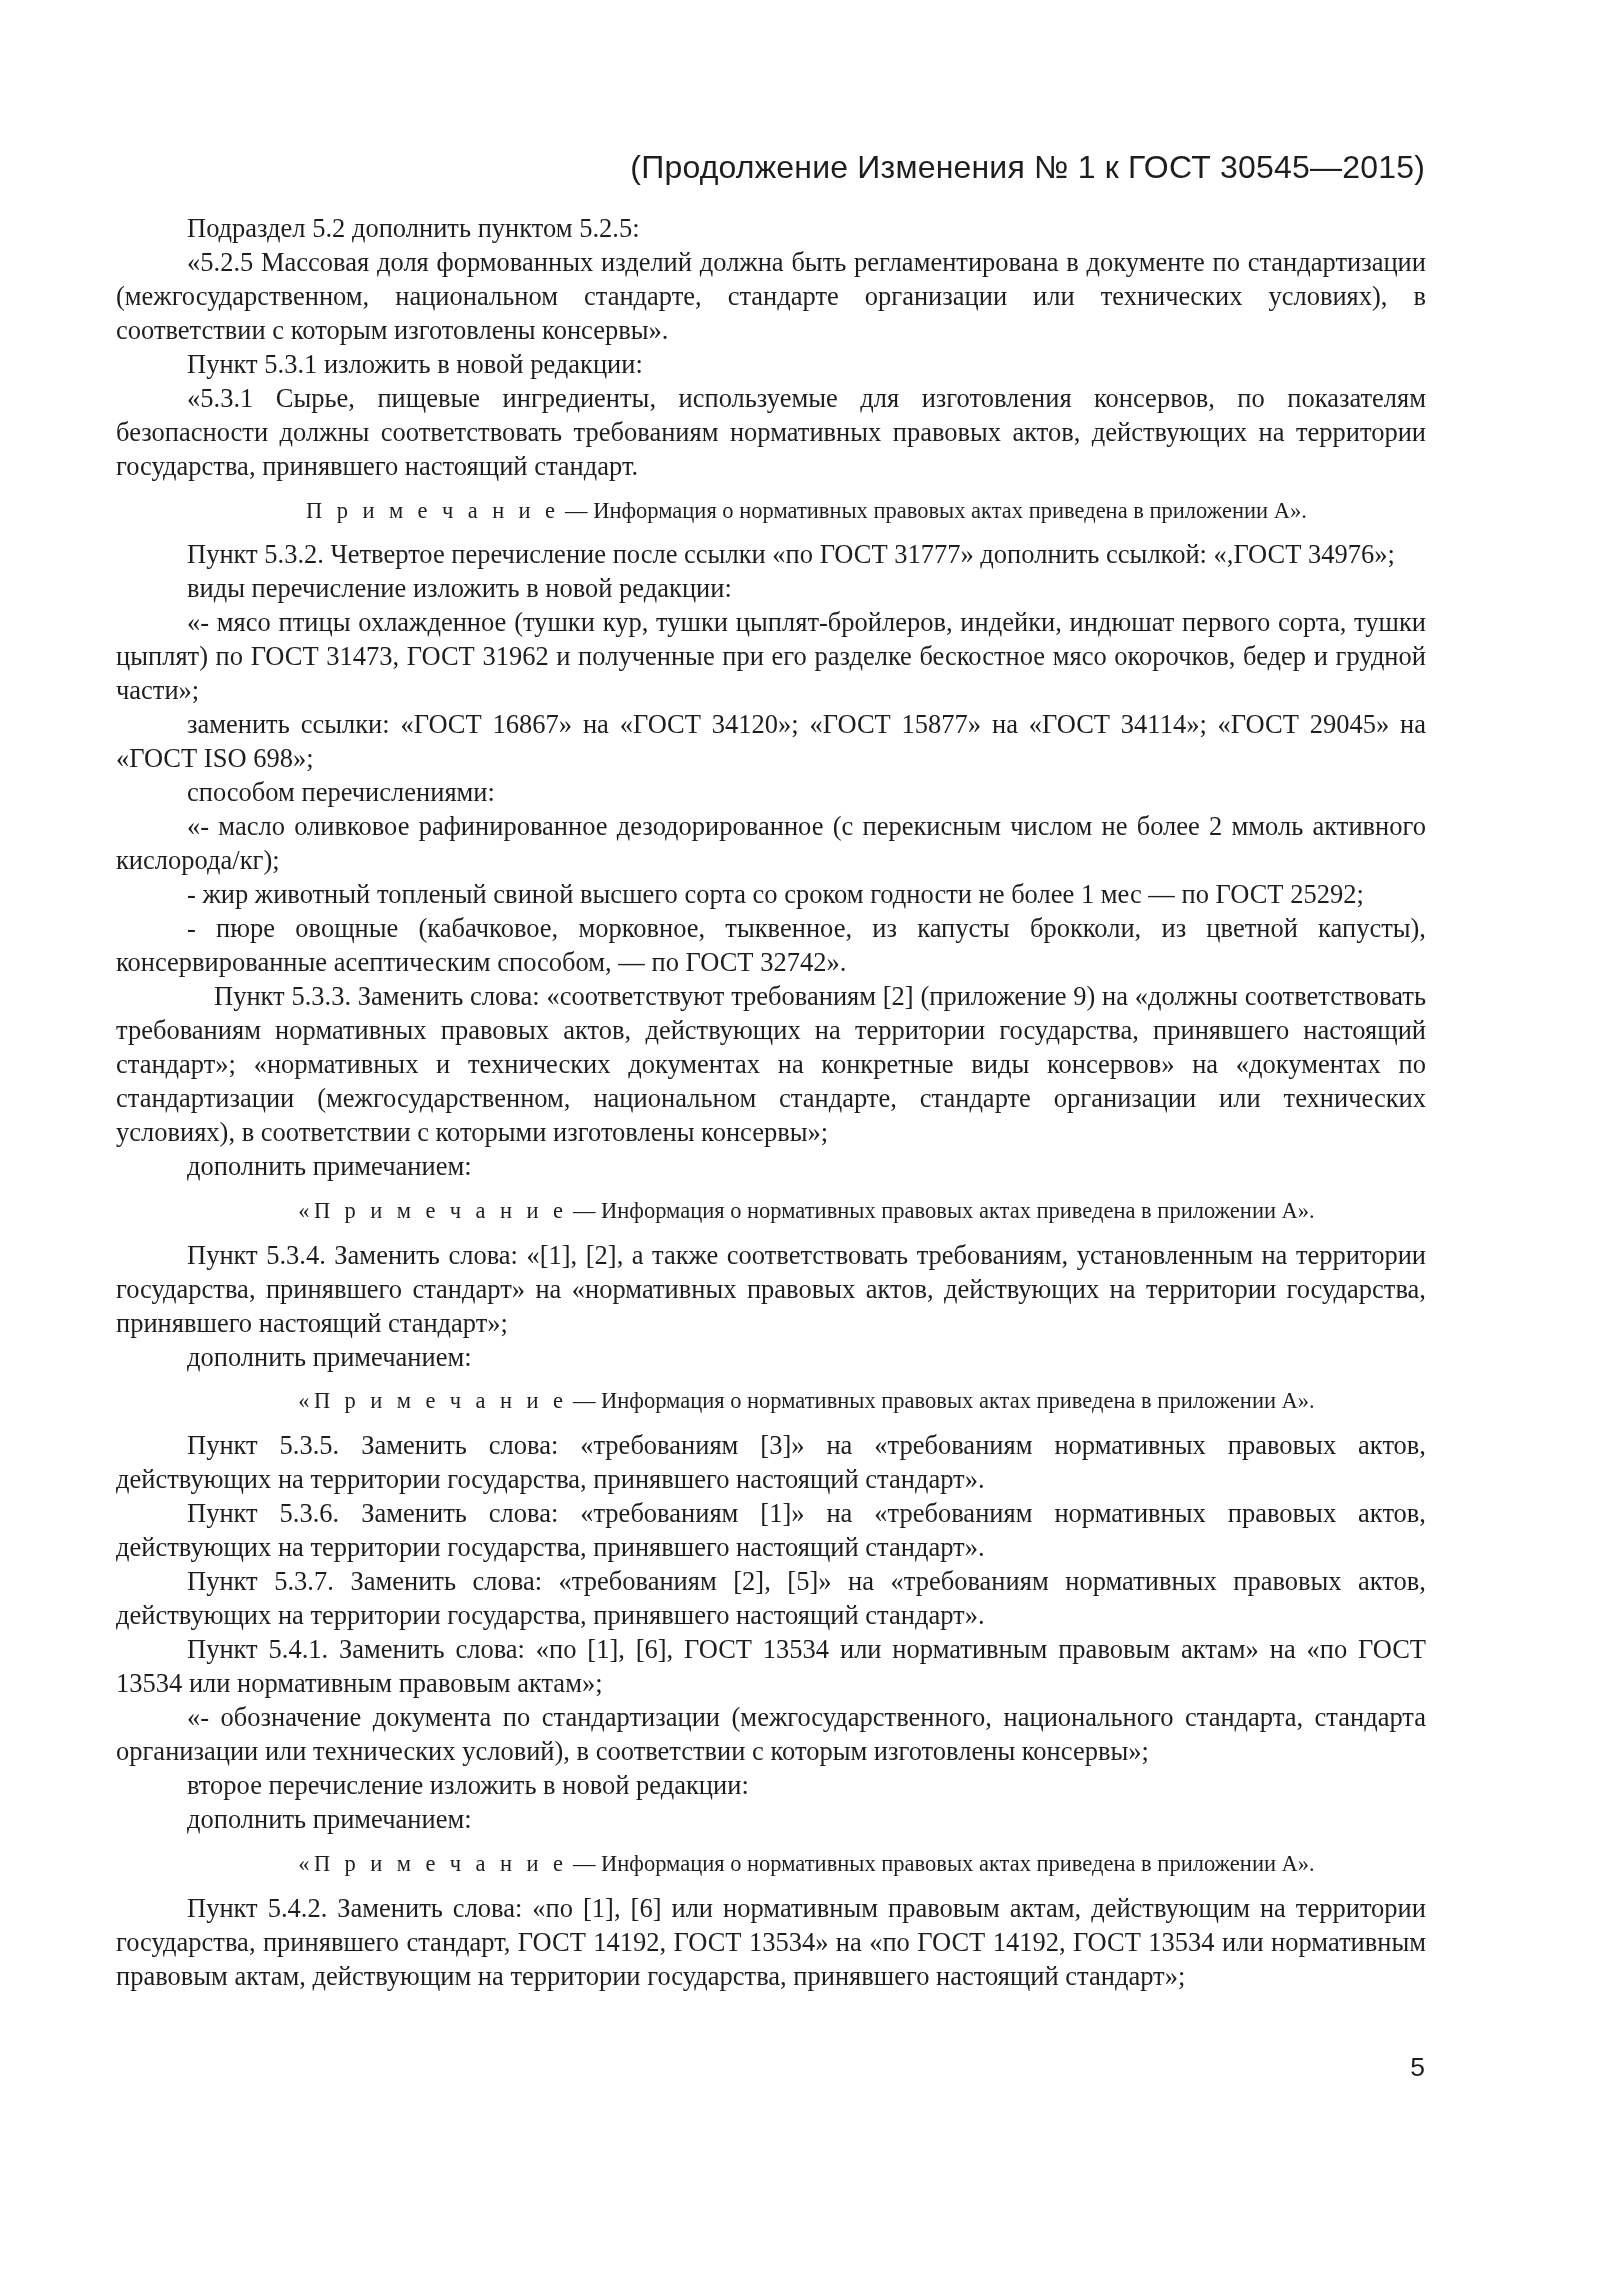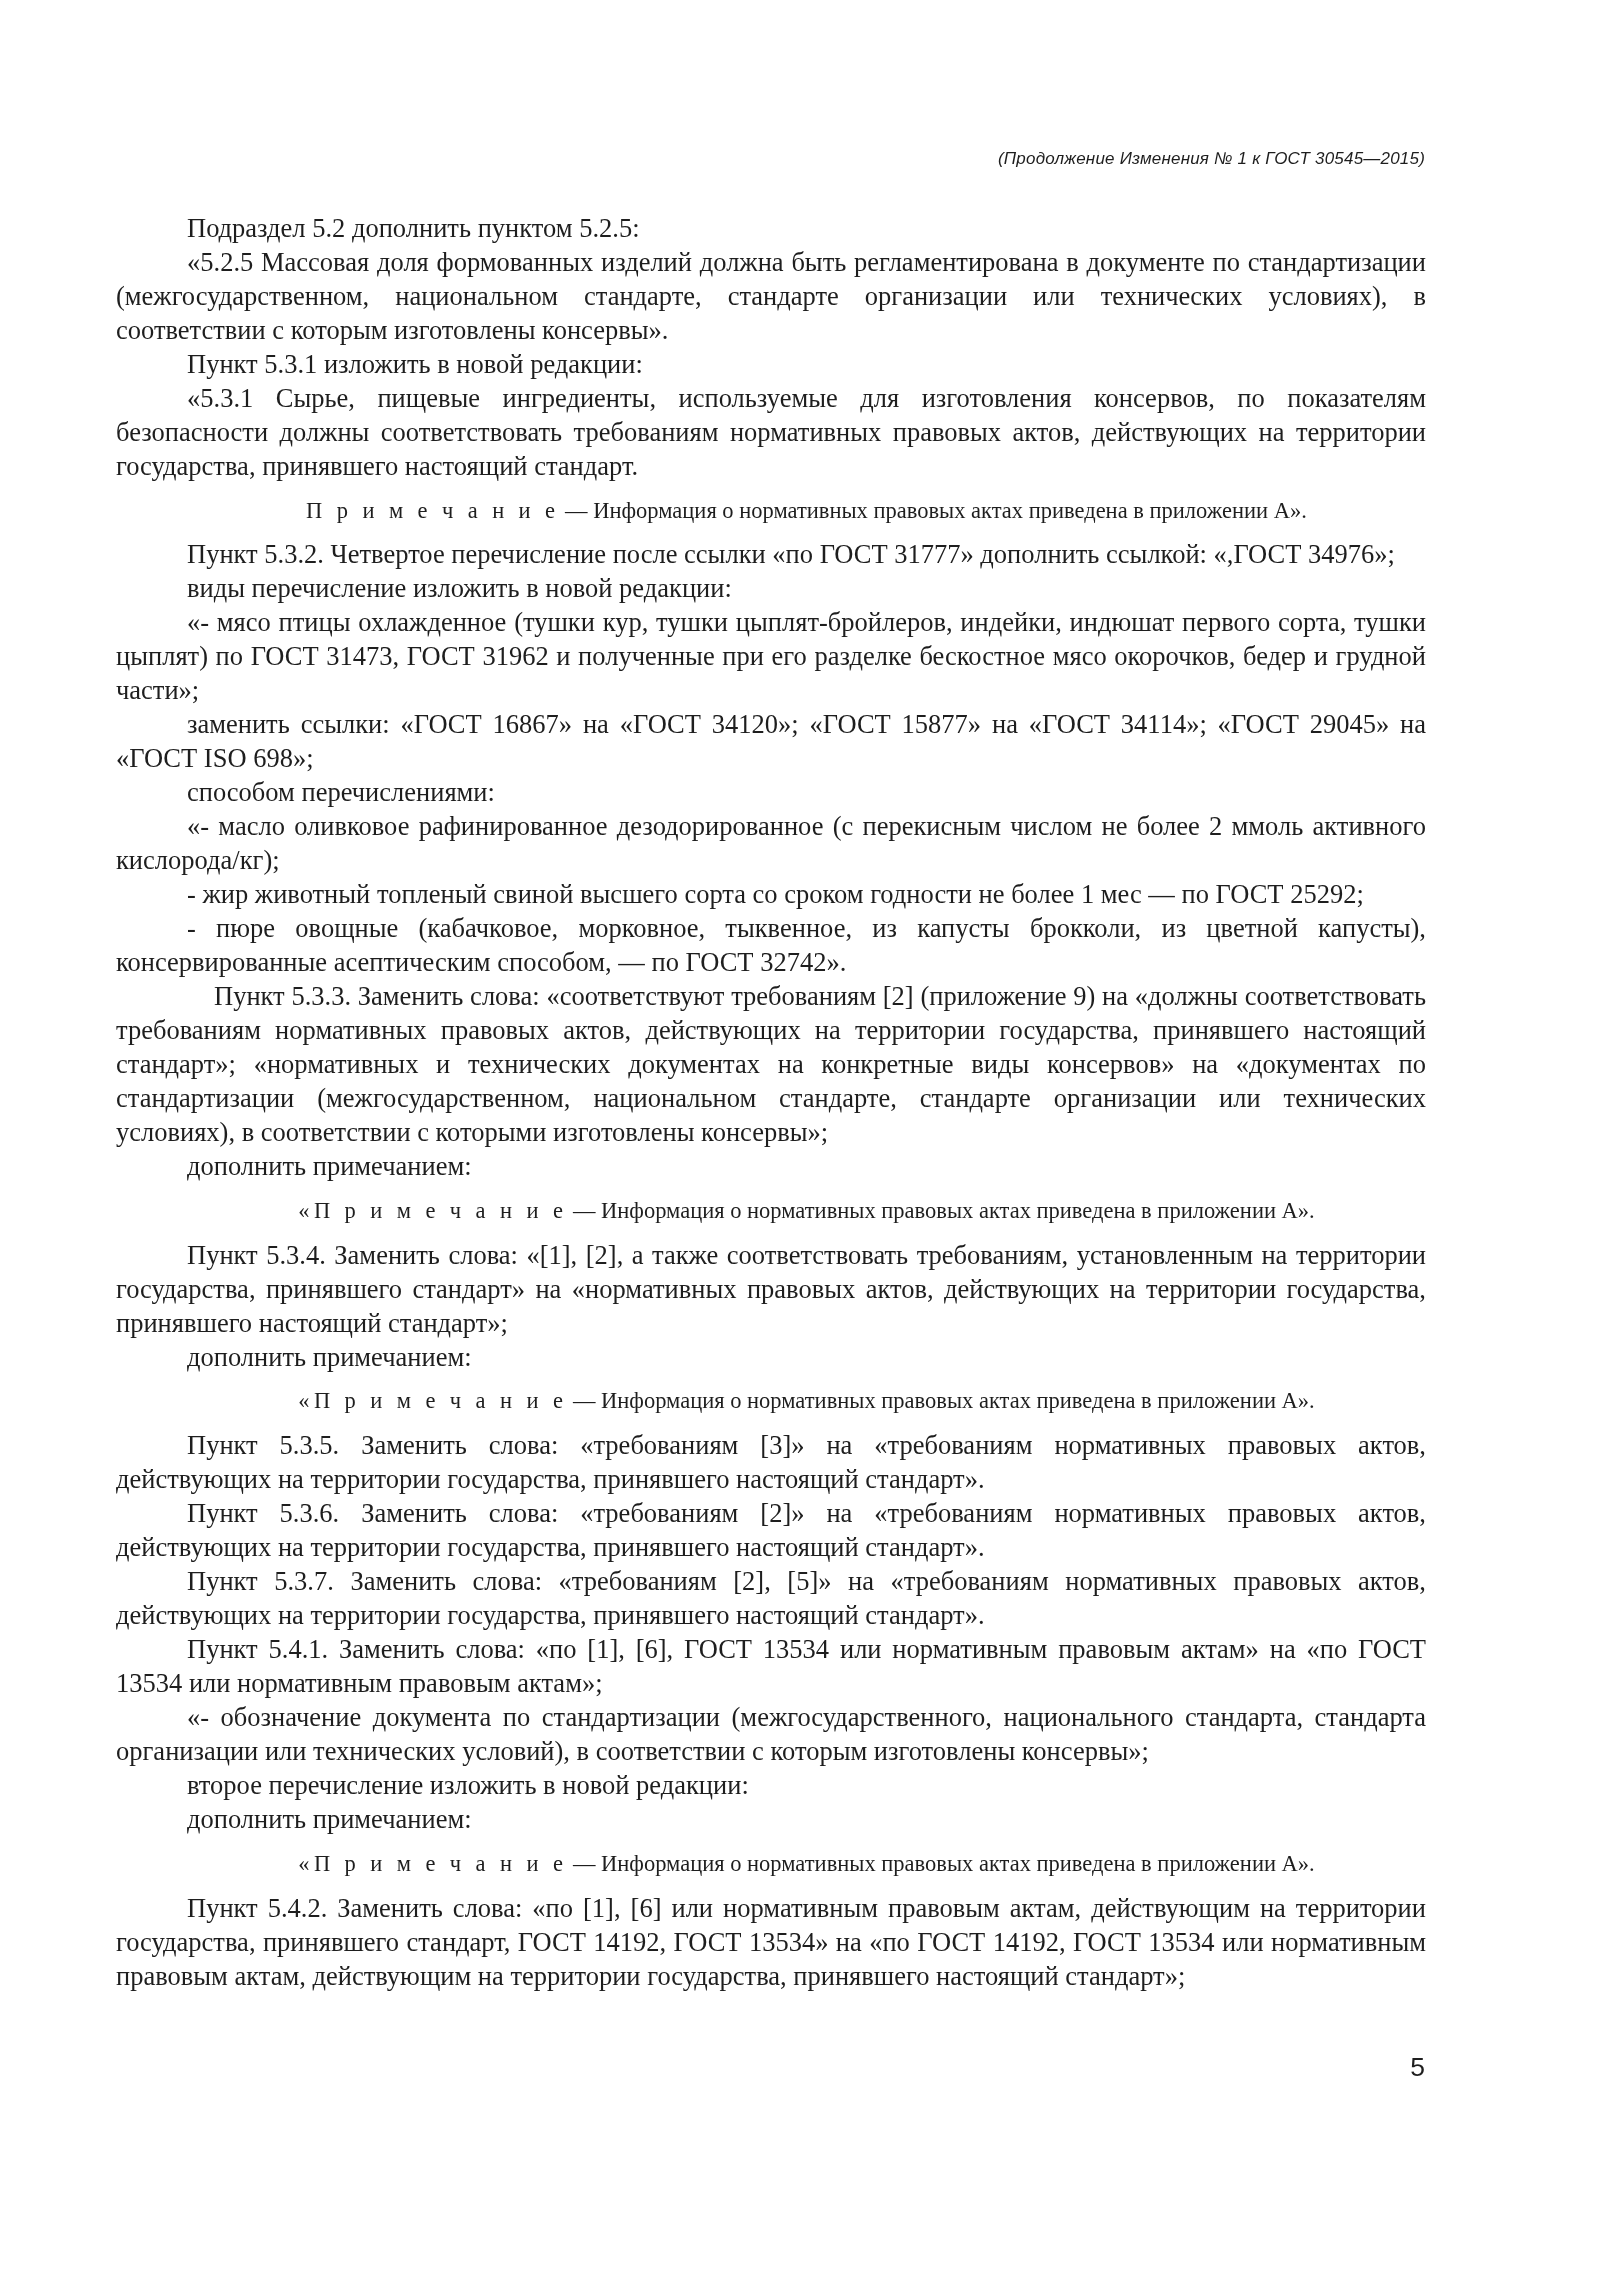--- a/index.html
+++ b/index.html
@@ -4,21 +4,21 @@
 <style>
   html, body { margin: 0; padding: 0; background: #ffffff; }
   body { width: 1621px; height: 2293px; position: relative; overflow: hidden; }
   .page {
     position: absolute; left: 0; top: 0; width: 1621px; height: 2293px;
     font-family: "Liberation Sans", "DejaVu Sans", sans-serif;
     color: #1e1e1e;
   }
   .running-head {
     position: absolute; right: 196px; top: 149px;
-    font-style: italic; font-size: 17px; letter-spacing: 0.2px;
+    font-size: 32px; letter-spacing: 0.2px;
   }
   .body {
     position: absolute; left: 116px; top: 211px; width: 1310px;
     font-size: 26.5px; line-height: 34px; text-align: justify; font-family: Liberation Serif, serif;
   }
   .body p { margin: 0; text-indent: 71px; }
   .body p.ind2 { text-indent: 98px; }
   .body p.note {
     font-size: 22.5px; line-height: 29px; margin: 12.7px 0 12.7px 0; text-indent: 71px;
     text-align: center;
@@ -48,21 +48,21 @@
     <p>«- масло оливковое рафинированное дезодорированное (с перекисным числом не более 2 ммоль активного кислорода/кг);</p>
     <p>- жир животный топленый свиной высшего сорта со сроком годности не более 1 мес — по ГОСТ 25292;</p>
     <p>- пюре овощные (кабачковое, морковное, тыквенное, из капусты брокколи, из цветной капусты), консервированные асептическим способом, — по ГОСТ 32742».</p>
     <p class="ind2">Пункт 5.3.3. Заменить слова: «соответствуют требованиям [2] (приложение 9) на «должны соответствовать требованиям нормативных правовых актов, действующих на территории государства, принявшего настоящий стандарт»; «нормативных и технических документах на конкретные виды консервов» на «документах по стандартизации (межгосударственном, национальном стандарте, стандарте организации или технических условиях), в соответствии с которыми изготовлены консервы»;</p>
     <p>дополнить примечанием:</p>
     <p class="note"><span class="sp">«П р и м е ч а н и е</span><span> — Информация о нормативных правовых актах приведена в приложении А».</span></p>
     <p>Пункт 5.3.4. Заменить слова: «[1], [2], а также соответствовать требованиям, установленным на территории государства, принявшего стандарт» на «нормативных правовых актов, действующих на территории государства, принявшего настоящий стандарт»;</p>
     <p>дополнить примечанием:</p>
     <p class="note"><span class="sp">«П р и м е ч а н и е</span><span> — Информация о нормативных правовых актах приведена в приложении А».</span></p>
     <p>Пункт 5.3.5. Заменить слова: «требованиям [3]» на «требованиям нормативных правовых актов, действующих на территории государства, принявшего настоящий стандарт».</p>
-    <p>Пункт 5.3.6. Заменить слова: «требованиям [2]» на «требованиям нормативных правовых актов, действующих на территории государства, принявшего настоящий стандарт».</p>
+    <p>Пункт 5.3.6. Заменить слова: «требованиям [1]» на «требованиям нормативных правовых актов, действующих на территории государства, принявшего настоящий стандарт».</p>
     <p>Пункт 5.3.7. Заменить слова: «требованиям [2], [5]» на «требованиям нормативных правовых актов, действующих на территории государства, принявшего настоящий стандарт».</p>
     <p>Пункт 5.4.1. Заменить слова: «по [1], [6], ГОСТ 13534 или нормативным правовым актам» на «по ГОСТ 13534 или нормативным правовым актам»;</p>
     <p>«- обозначение документа по стандартизации (межгосударственного, национального стандарта, стандарта организации или технических условий), в соответствии с которым изготовлены консервы»;</p>
     <p>второе перечисление изложить в новой редакции:</p>
     <p>дополнить примечанием:</p>
     <p class="note"><span class="sp">«П р и м е ч а н и е</span><span> — Информация о нормативных правовых актах приведена в приложении А».</span></p>
     <p>Пункт 5.4.2. Заменить слова: «по [1], [6] или нормативным правовым актам, действующим на территории государства, принявшего стандарт, ГОСТ 14192, ГОСТ 13534» на «по ГОСТ 14192, ГОСТ 13534 или нормативным правовым актам, действующим на территории государства, принявшего настоящий стандарт»;</p>
   </div>
 
   <div class="page-number">5</div>

